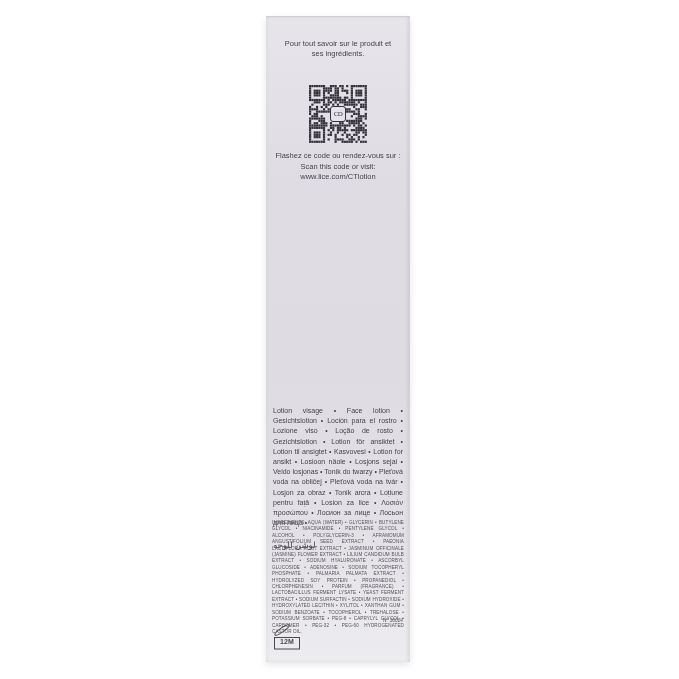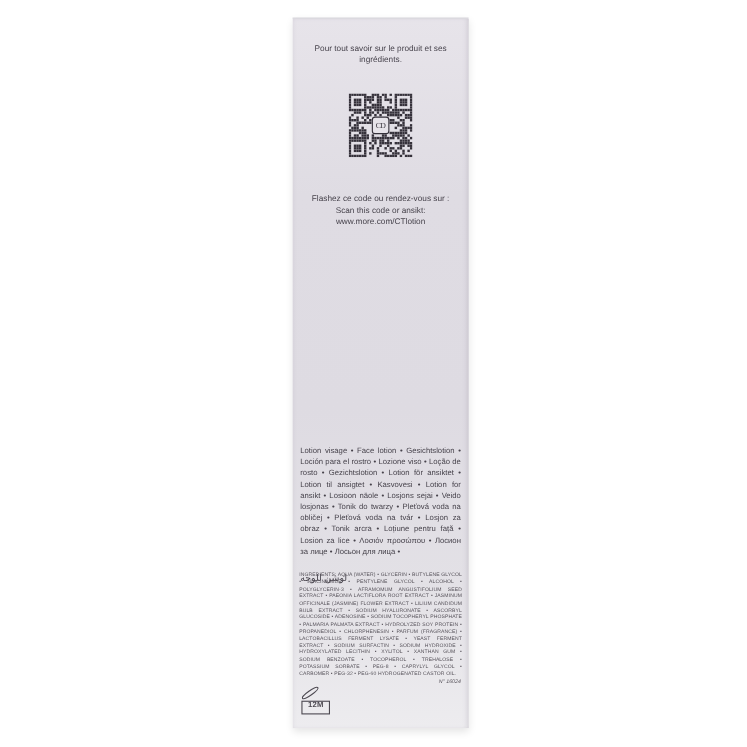--- a/index.html
+++ b/index.html
@@ -1,31 +1,31 @@
 <!DOCTYPE html>
 <html><head>
 <meta charset="utf-8">
 <style>
   html,body{margin:0;padding:0;}
   body{width:679px;height:679px;background:#ffffff;font-family:"Liberation Sans",sans-serif;}
   #stage{position:relative;width:679px;height:679px;background:#ffffff;overflow:hidden;}
 
   .box{
-    position:absolute;left:266px;top:16px;width:160px;height:645px;
+    position:absolute;left:266px;top:16px;width:144px;height:645px;
     background:linear-gradient(180deg,#e7e4ea 0%,#dfdce3 25%,#dedbe2 55%,#e3e1e6 80%,#edecef 100%);
     border-top:1px solid #cfccd4;
     box-shadow:inset -3px 0 5px -2px rgba(90,80,100,.18),
                inset 2px 0 4px -2px rgba(90,80,100,.10),
                0 3px 7px rgba(0,0,0,.10);
   }
 
   .info-block{position:absolute;top:22px;left:12px;right:12px;text-align:center;
     font-size:7.5px;line-height:10px;color:#47434c;}
   .scan-block{position:absolute;top:134px;left:4px;right:4px;text-align:center;
-    font-size:7.5px;line-height:10.5px;color:#47434c;margin-top:25px;}
+    font-size:7.5px;line-height:10.5px;color:#47434c;}
 
   .qr-wrap{position:absolute;top:68px;left:50%;transform:translateX(-50%);width:58px;height:58px;}
   .qr-wrap svg{display:block;}
   .qr-logo{position:absolute;left:50%;top:50%;transform:translate(-50%,-50%);
     width:14px;height:14px;background:#e6e3e9;border:1.2px solid #35313a;border-radius:3px;
     display:flex;align-items:center;justify-content:center;
     font-family:Liberation Serif, serif;font-size:7px;letter-spacing:-.5px;color:#35313a;}
 
   .names-block{position:absolute;top:389px;left:7px;right:7px;
     font-size:7px;line-height:10.2px;color:#46424b;text-align:justify;}
@@ -394,22 +394,22 @@
           <rect x="46.40" y="55.68" width="2.20" height="2.20" fill="#35313a"></rect>
           <rect x="51.04" y="55.68" width="2.20" height="2.20" fill="#35313a"></rect>
           <rect x="53.36" y="55.68" width="2.20" height="2.20" fill="#35313a"></rect>
           <rect x="55.68" y="55.68" width="2.20" height="2.20" fill="#35313a"></rect>
         </svg>
       <div class="qr-logo">CD</div>
     </div>
 
     <div class="scan-block">
       <div>Flashez ce code ou rendez-vous sur :</div>
-      <div>Scan this code or ansikt:</div>
-      <div>www.more.com/CTlotion</div>
+      <div>Scan this code or visit:</div>
+      <div>www.lice.com/CTlotion</div>
     </div>
 
     <div class="names-block">
       <span>Lotion visage • Face lotion • Gesichtslotion • Loción para el rostro • Lozione viso • Loção de rosto • Gezichtslotion • Lotion för ansiktet • Lotion til ansigtet • Kasvovesi • Lotion for ansikt • Losioon näole • Losjons sejai • Veido losjonas • Tonik do twarzy • Pleťová voda na obličej • Pleťová voda na tvár • Losjon za obraz • Tonik arcra • Loțiune pentru față • Losion za lice • Λοσιόν προσώπου • Лосион за лице • Лосьон для лица •</span>
       <div class="names-ar">لوشن للوجه</div>
     </div>
 
     <div class="ingredients-block">INGREDIENTS: AQUA (WATER) • GLYCERIN • BUTYLENE GLYCOL • NIACINAMIDE • PENTYLENE GLYCOL • ALCOHOL • POLYGLYCERIN-3 • AFRAMOMUM ANGUSTIFOLIUM SEED EXTRACT • PAEONIA LACTIFLORA ROOT EXTRACT • JASMINUM OFFICINALE (JASMINE) FLOWER EXTRACT • LILIUM CANDIDUM BULB EXTRACT • SODIUM HYALURONATE • ASCORBYL GLUCOSIDE • ADENOSINE • SODIUM TOCOPHERYL PHOSPHATE • PALMARIA PALMATA EXTRACT • HYDROLYZED SOY PROTEIN • PROPANEDIOL • CHLORPHENESIN • PARFUM (FRAGRANCE) • LACTOBACILLUS FERMENT LYSATE • YEAST FERMENT EXTRACT • SODIUM SURFACTIN • SODIUM HYDROXIDE • HYDROXYLATED LECITHIN • XYLITOL • XANTHAN GUM • SODIUM BENZOATE • TOCOPHEROL • TREHALOSE • POTASSIUM SORBATE • PEG-8 • CAPRYLYL GLYCOL • CARBOMER • PEG-32 • PEG-60 HYDROGENATED CASTOR OIL.</div>
 
     <div class="batch">N° 16024</div>

